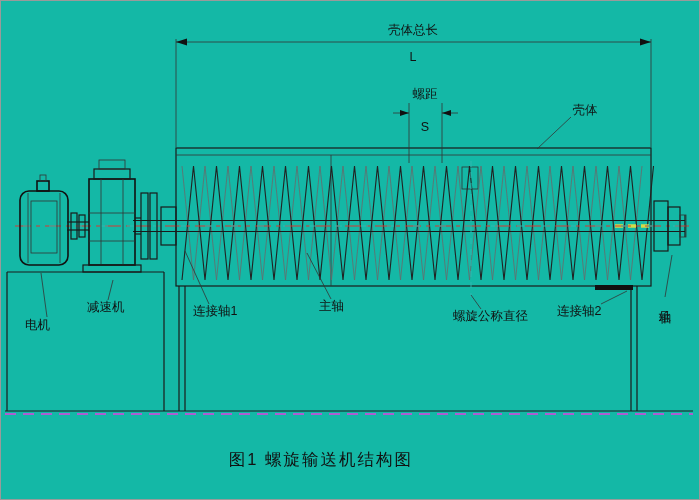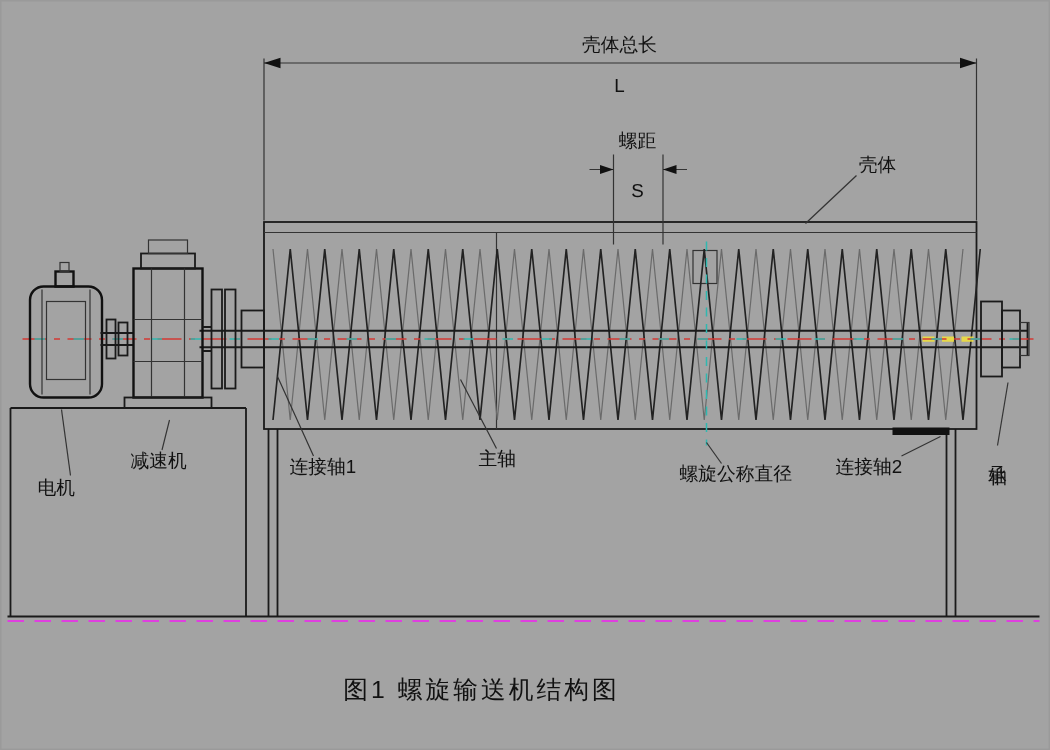--- a/index.html
+++ b/index.html
@@ -1,16 +1,16 @@
 <!DOCTYPE html>
 <html><head>
 <meta charset="utf-8">
 <style>
   html,body{margin:0;padding:0;background:#fff;}
-  .frame{position:relative;width:700px;height:500px;background:#a3a3a3;border:1px solid #9a9a9a;box-sizing:border-box;overflow:hidden;}
+  .frame{position:relative;width:700px;height:500px;background:#14b8a6;border:1px solid #9a9a9a;box-sizing:border-box;overflow:hidden;}
   svg{display:block;}
   text{font-family:"Liberation Sans","DejaVu Sans",sans-serif;font-size:12.5px;fill:#111;}
   .cap{font-size:16.5px;letter-spacing:2px;}
   .vert{writing-mode:vertical-rl;}
   .ln{stroke:#1a1a1a;stroke-width:1.2;fill:none;}
   .thin{stroke:#333;stroke-width:0.8;fill:none;}
   .bold{stroke:#111;stroke-width:1.6;fill:none;}
   .screwA{stroke:#222;stroke-width:1.1;fill:none;}
   .screwB{stroke:#6a6a6a;stroke-width:0.8;fill:none;}
   .fillb{fill:#111;stroke:none;}

